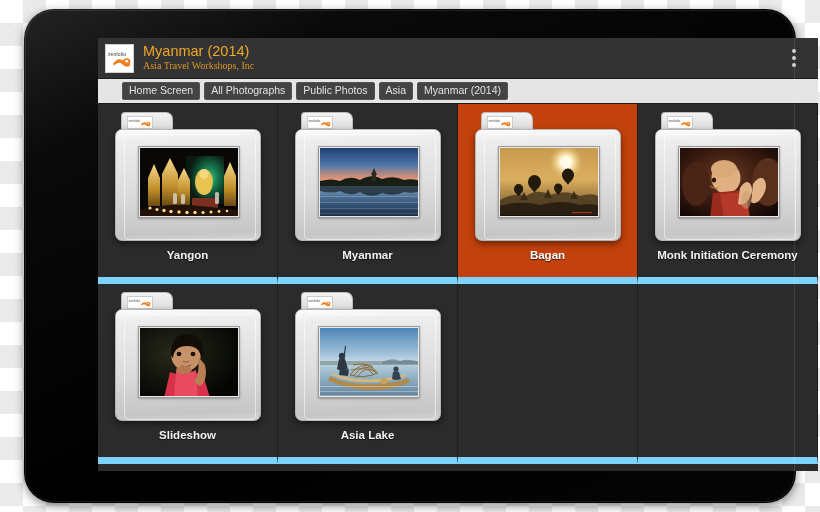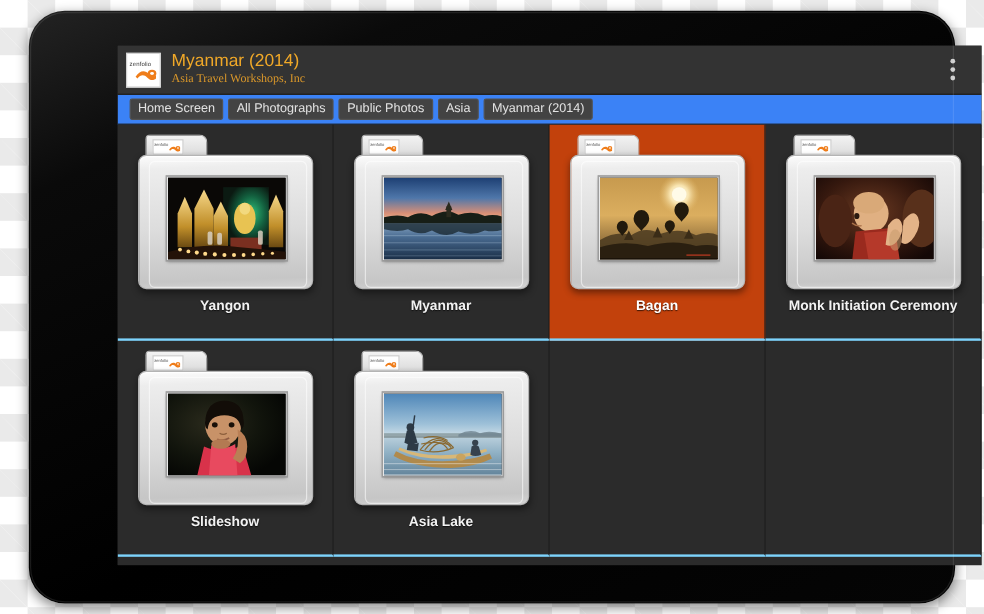--- a/index.html
+++ b/index.html
@@ -112,26 +112,26 @@
   .overflow-btn span {
     display: block;
     width: 4px; height: 4px;
     border-radius: 50%;
     background: #cfcfcf;
   }
 
   
   .crumbbar {
     height: 25px;
-    background: #3b82f6;
+    background: #e5e5e5;
     border-bottom: 1px solid #1c1c1c;
     display: flex;
     align-items: center;
     gap: 4px;
-    padding: 0 10px;
+    padding: 0 24px;
   }
   .crumb {
     background: #434343;
     border: 1px solid #525252;
     border-radius: 2px;
     color: #e2e2e2;
     font-size: 10.5px;
     padding: 2px 6px 3px;
     white-space: nowrap;
     line-height: 1;
@@ -142,21 +142,21 @@
     position: relative;
     height: 367px;
     display: grid;
     grid-template-columns: repeat(4, 1fr);
     grid-auto-rows: 180px;
     background: #2b2b2b;
   }
   .cell {
     position: relative;
     border-right: 1px solid #1e1e1e;
-    border-bottom: 2px solid #7dd3fc;
+    border-bottom: 7px solid #7dd3fc;
     display: flex;
     flex-direction: column;
     align-items: center;
     justify-content: flex-start;
     padding-top: 8px;
   }
   .cell.empty { }
   .cell.selected { background: #c2410c; }
 
   

